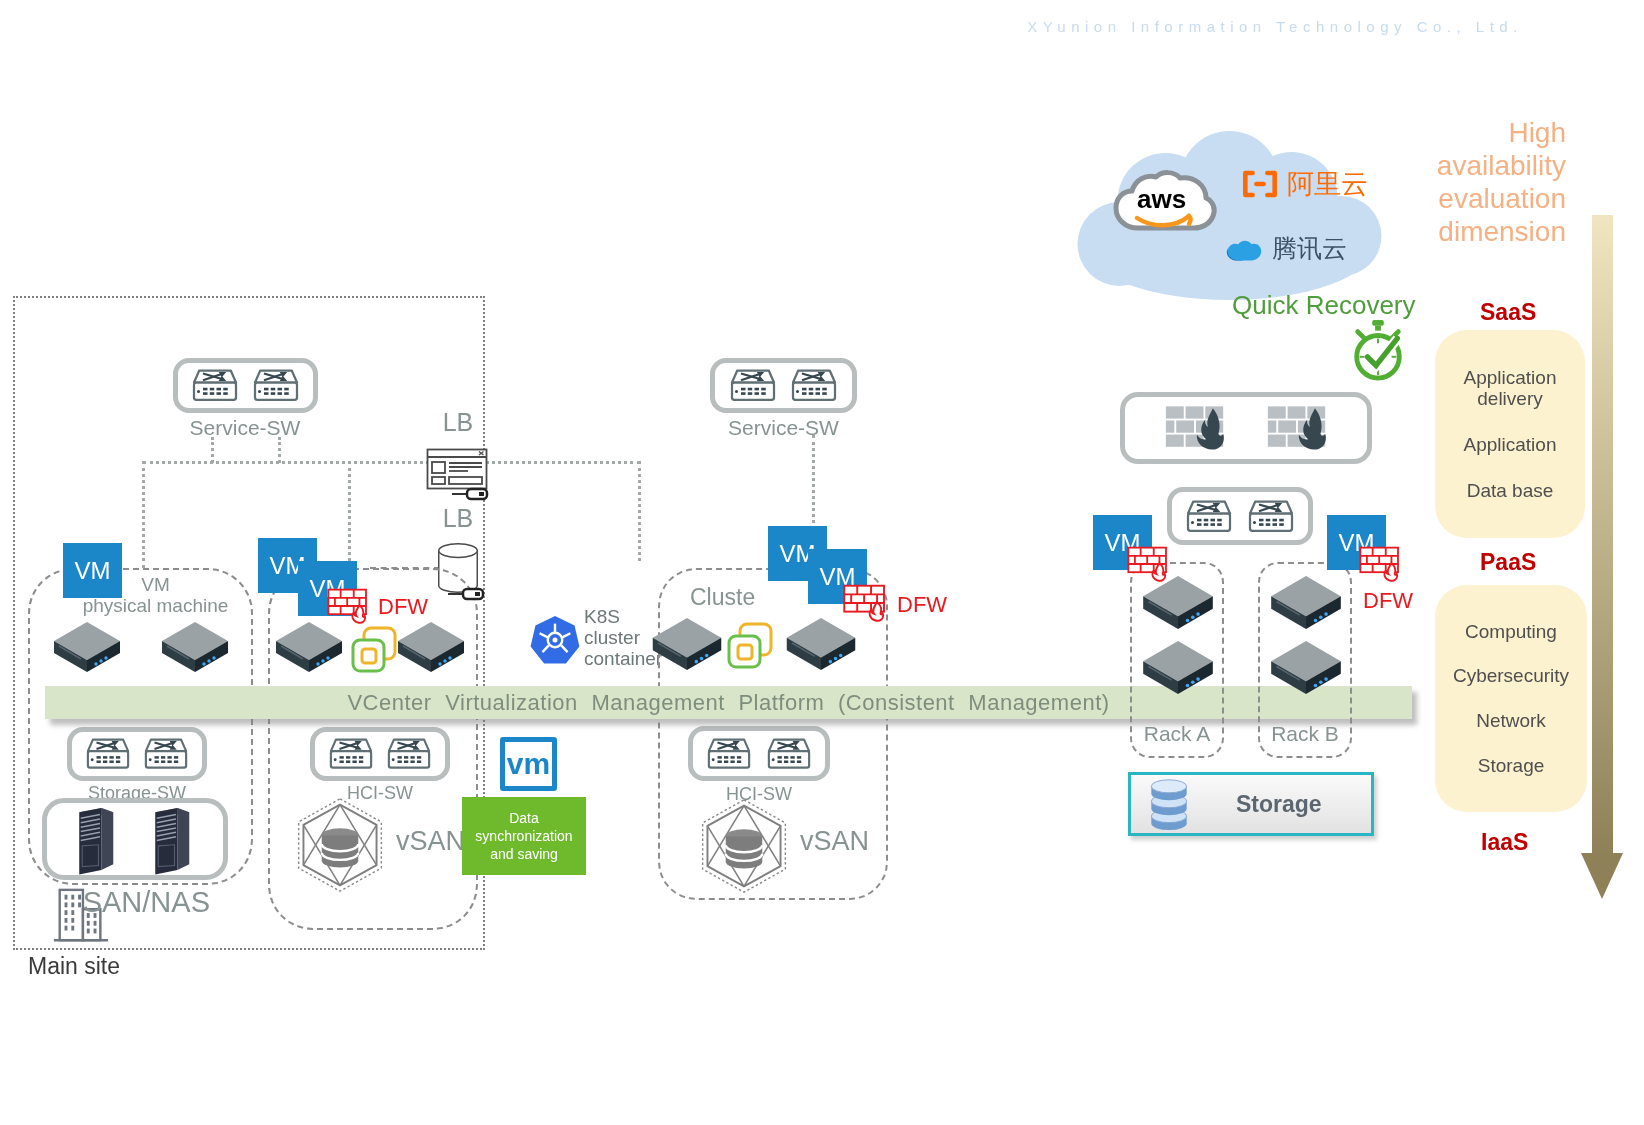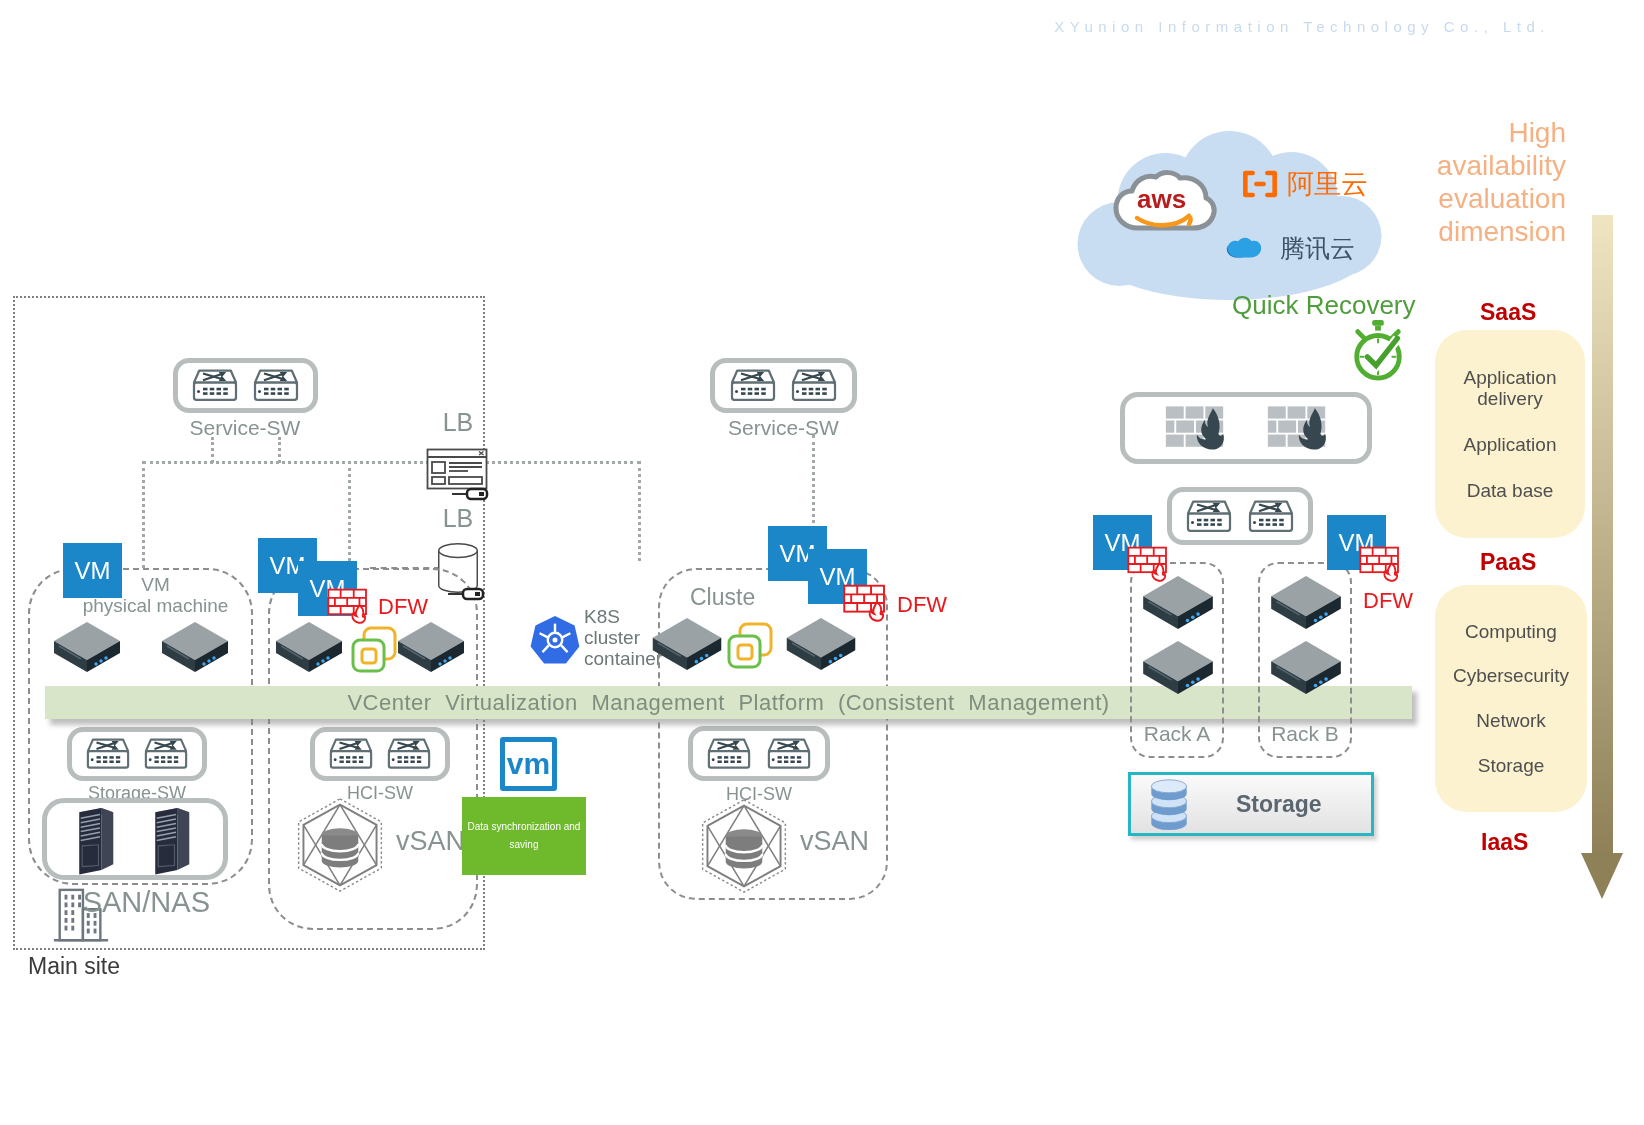--- a/index.html
+++ b/index.html
@@ -224,38 +224,38 @@
         <circle cx="108" cy="75" r="48"></circle>
         <circle cx="172" cy="55" r="50"></circle>
         <circle cx="234" cy="72" r="46"></circle>
         <circle cx="284" cy="110" r="40"></circle>
         <ellipse cx="172" cy="122" rx="142" ry="52"></ellipse>
       </g>
     </symbol>
   </defs>
 </svg>
 
-<div class="abs" style="left:1000px;top:18px;width:550px;text-align:right;font-size:15px;letter-spacing:5.5px;color:#c6dbee">XYunion Information Technology Co., Ltd.</div>
+<div class="abs" style="left:1000px;top:18px;width:550px;text-align:center;font-size:15px;letter-spacing:5.5px;color:#c6dbee">XYunion Information Technology Co., Ltd.</div>
 
 <svg class="abs icon" style="left:1055px;top:126px" width="345" height="180">
     <use href="#sym-cloud"></use>
   </svg>
 <div class="abs" style="left:1110px;top:168px;width:112px;height:76px">
   <svg class="icon" width="112" height="76">
       <use href="#sym-awscloud"></use>
     </svg>
-  <span class="abs" style="left:27px;top:16px;font-size:26px;font-weight:bold;color:#b91c1c">aws</span>
+  <span class="abs" style="left:27px;top:16px;font-size:26px;font-weight:bold;color:#000000">aws</span>
 </div>
 <div class="abs" style="left:1238px;top:166px;display:flex;align-items:center;gap:5px">
   <svg class="icon" width="44" height="30">
       <use href="#sym-ali"></use>
     </svg>
   <span style="font-size:27px;color:#ff6a00">阿里云</span>
 </div>
-<div class="abs" style="left:1222px;top:232px;display:flex;align-items:flex-start;gap:14px">
+<div class="abs" style="left:1222px;top:232px;display:flex;align-items:flex-end;gap:6px">
   <svg class="icon" width="44" height="30">
       <use href="#sym-tencent"></use>
     </svg>
   <span style="font-size:25px;color:#3d5166">腾讯云</span>
 </div>
 
 <div class="abs" style="left:1406px;top:116px;width:160px;text-align:right;font-size:28px;line-height:33px;color:#f5b183">High availability evaluation dimension</div>
 <div class="abs" style="left:1232px;top:290px;font-size:26px;color:#4f9d3c">Quick Recovery</div>
 <svg class="abs icon" style="left:1348px;top:318px" width="60" height="64">
     <use href="#sym-stopwatch"></use>
@@ -421,21 +421,21 @@
 </div>
 <div class="lbl" style="left:680px;top:784px;width:158px;font-size:18px">HCI-SW</div>
 <svg class="abs icon" style="left:694px;top:796px" width="100" height="100">
     <use href="#sym-vsan"></use>
   </svg>
 <div class="lbl" style="left:800px;top:826px;width:80px;font-size:27px;text-align:left">vSAN</div>
 
 <div class="banner" style="left:45px;top:686px;width:1367px;height:33px">VCenter Virtualization Management Platform (Consistent Management)</div>
 
 <div class="abs" style="left:500px;top:737px;width:57px;height:54px;border:5px solid #1b87c9;border-radius:3px;display:flex;align-items:center;justify-content:center;font-size:30px;font-weight:bold;color:#1b87c9;background:#fff">vm</div>
-<div class="abs" style="left:462px;top:797px;width:124px;height:78px;background:#6fba2c;color:#fff;font-size:10px;line-height:18px;display:flex;align-items:center;justify-content:center;text-align:center;padding:4px">Data synchronization and saving</div>
+<div class="abs" style="left:462px;top:797px;width:124px;height:78px;background:#6fba2c;color:#fff;font-size:14px;line-height:18px;display:flex;align-items:center;justify-content:center;text-align:center;padding:4px">Data synchronization and saving</div>
 
 <div class="sw-box" style="left:1120px;top:392px;width:252px;height:72px;border-radius:18px">
   <svg class="icon" width="62" height="52" viewBox="0 0 66 54">
       <use href="#sym-fwgray"></use>
     </svg>
   <svg class="icon" width="62" height="52" viewBox="0 0 66 54">
       <use href="#sym-fwgray"></use>
     </svg>
 </div>
 <div class="sw-box" style="left:1167px;top:487px;width:146px;height:58px">

